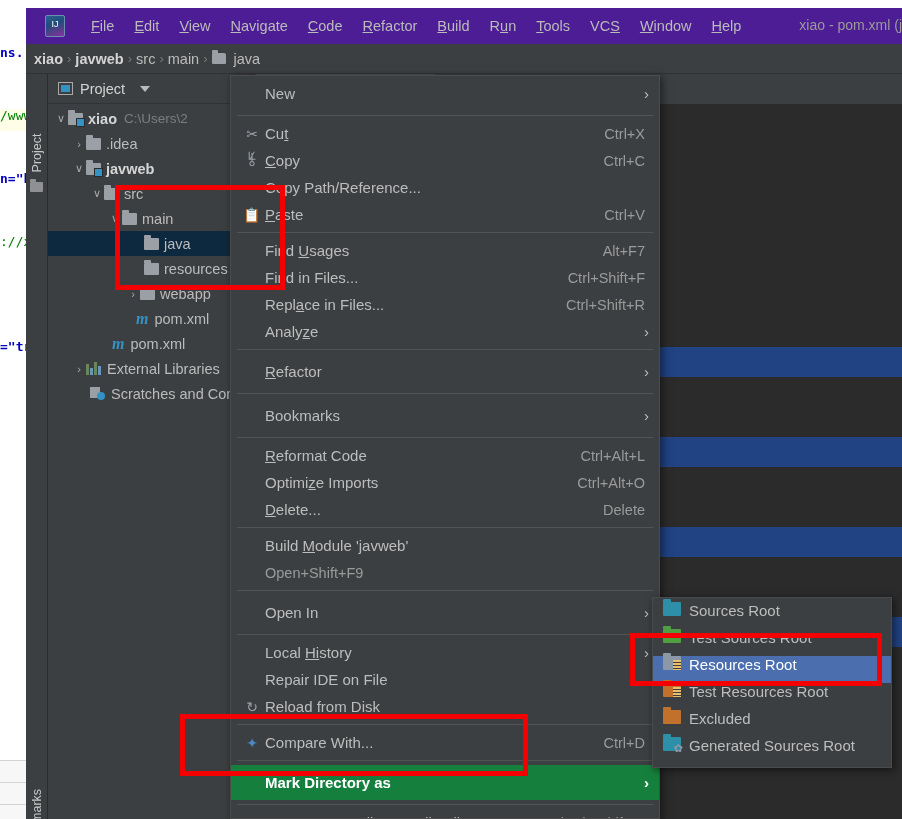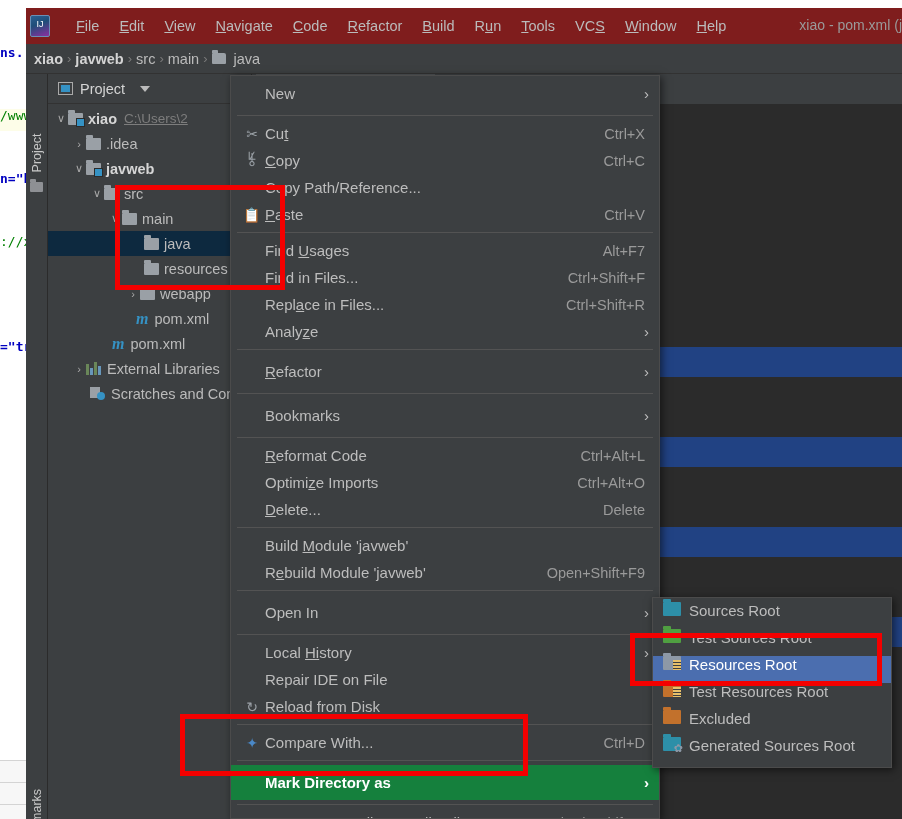--- a/index.html
+++ b/index.html
@@ -30,22 +30,22 @@
 
   
   .ide {
     position: absolute; left: 26px; top: 8px; width: 876px; height: 811px;
     background: #3c3f41; color: #bbbbbb;
     overflow: hidden;
   }
 
   
   .titlebar {
-    position: relative; height: 36px; background: #7f1d1d;
-    display: flex; align-items: center; padding-left: 4px;
+    position: relative; height: 36px; background: #4c1d95;
+    display: flex; align-items: center; padding-left: 19px;
   }
   .app-logo {
     width: 20px; height: 22px; border-radius: 2px;
     background: linear-gradient(160deg,#2d5f91 0%, #1f4e79 40%, #8b2fa0 100%);
     border: 1px solid #6a8fb5;
     position: relative; flex: none; margin-right: 16px;
   }
   .app-logo::after {
     content:"IJ"; position:absolute; left:0; right:0; top:3px;
     font-size:9px; color:#ffffff; text-align:center; font-family:"Liberation Sans",sans-serif;
@@ -128,21 +128,21 @@
   .twist {
     width: 14px; text-align:center; font-size: 11px; color:#a9a9a9; flex:none;
   }
   .folder {
     width:15px;height:12px;background:#9aa0a6;border-radius:1px;position:relative;flex:none;margin-right:5px;
   }
   .folder::before{content:"";position:absolute;left:0;top:-3px;width:7px;height:3px;background:#9aa0a6;border-radius:1px 1px 0 0;}
   .folder.module::after{content:"";position:absolute;right:-2px;bottom:-2px;width:7px;height:7px;background:#3592c4;border:1px solid #2b2b2b;}
   .tlabel { color: #bbbbbb; }
   .tlabel.bold { font-weight: bold; color:#d6d6d6; }
-  .tpath { color: #7d7d7d; margin-left: 7px; font-size: 13.5px; text-decoration: underline; }
+  .tpath { color: #7d7d7d; margin-left: 7px; font-size: 13.5px; }
   .m-icon { color:#3592c4; font-style: italic; font-weight:bold; font-family:"Liberation Serif",serif; font-size:16px; margin-right:6px; flex:none;}
   .lib-icon { width:15px;height:13px; margin-right:6px; flex:none; display:flex; align-items:flex-end; gap:1px;}
   .lib-icon i { display:block; width:3px; background:#6a8759;}
   .scratch-icon { width:15px;height:13px;margin-right:6px;flex:none;position:relative;}
   .scratch-icon::before{content:"";position:absolute;left:0;top:0;width:10px;height:11px;background:#9aa0a6;}
   .scratch-icon::after{content:"";position:absolute;right:0;bottom:0;width:8px;height:8px;border-radius:50%;background:#3592c4;}
 
   
   .editor { flex: 1; position: relative; background: #2b2b2b; overflow: hidden; }
   .tabstrip { height: 30px; background: #3c3f41; position: relative; }
@@ -479,21 +479,20 @@
       <span class="accel">Delete</span>
     </div>
     <div class="msep"></div>
 
     <div class="mrow">
       <span class="licon"></span>
       <span class="mlabel">Build <u>M</u>odule 'javweb'</span>
     </div>
     <div class="mrow">
       <span class="licon"></span>
-      <span class="mlabel">R<u>e</u>build Module 'javweb'</span>
       <span class="accel">Open+Shift+F9</span>
     </div>
     <div class="msep"></div>
 
     <div class="mrow tall">
       <span class="licon"></span>
       <span class="mlabel">Open In</span>
       <span class="arrow">›</span>
     </div>
     <div class="msep"></div>

